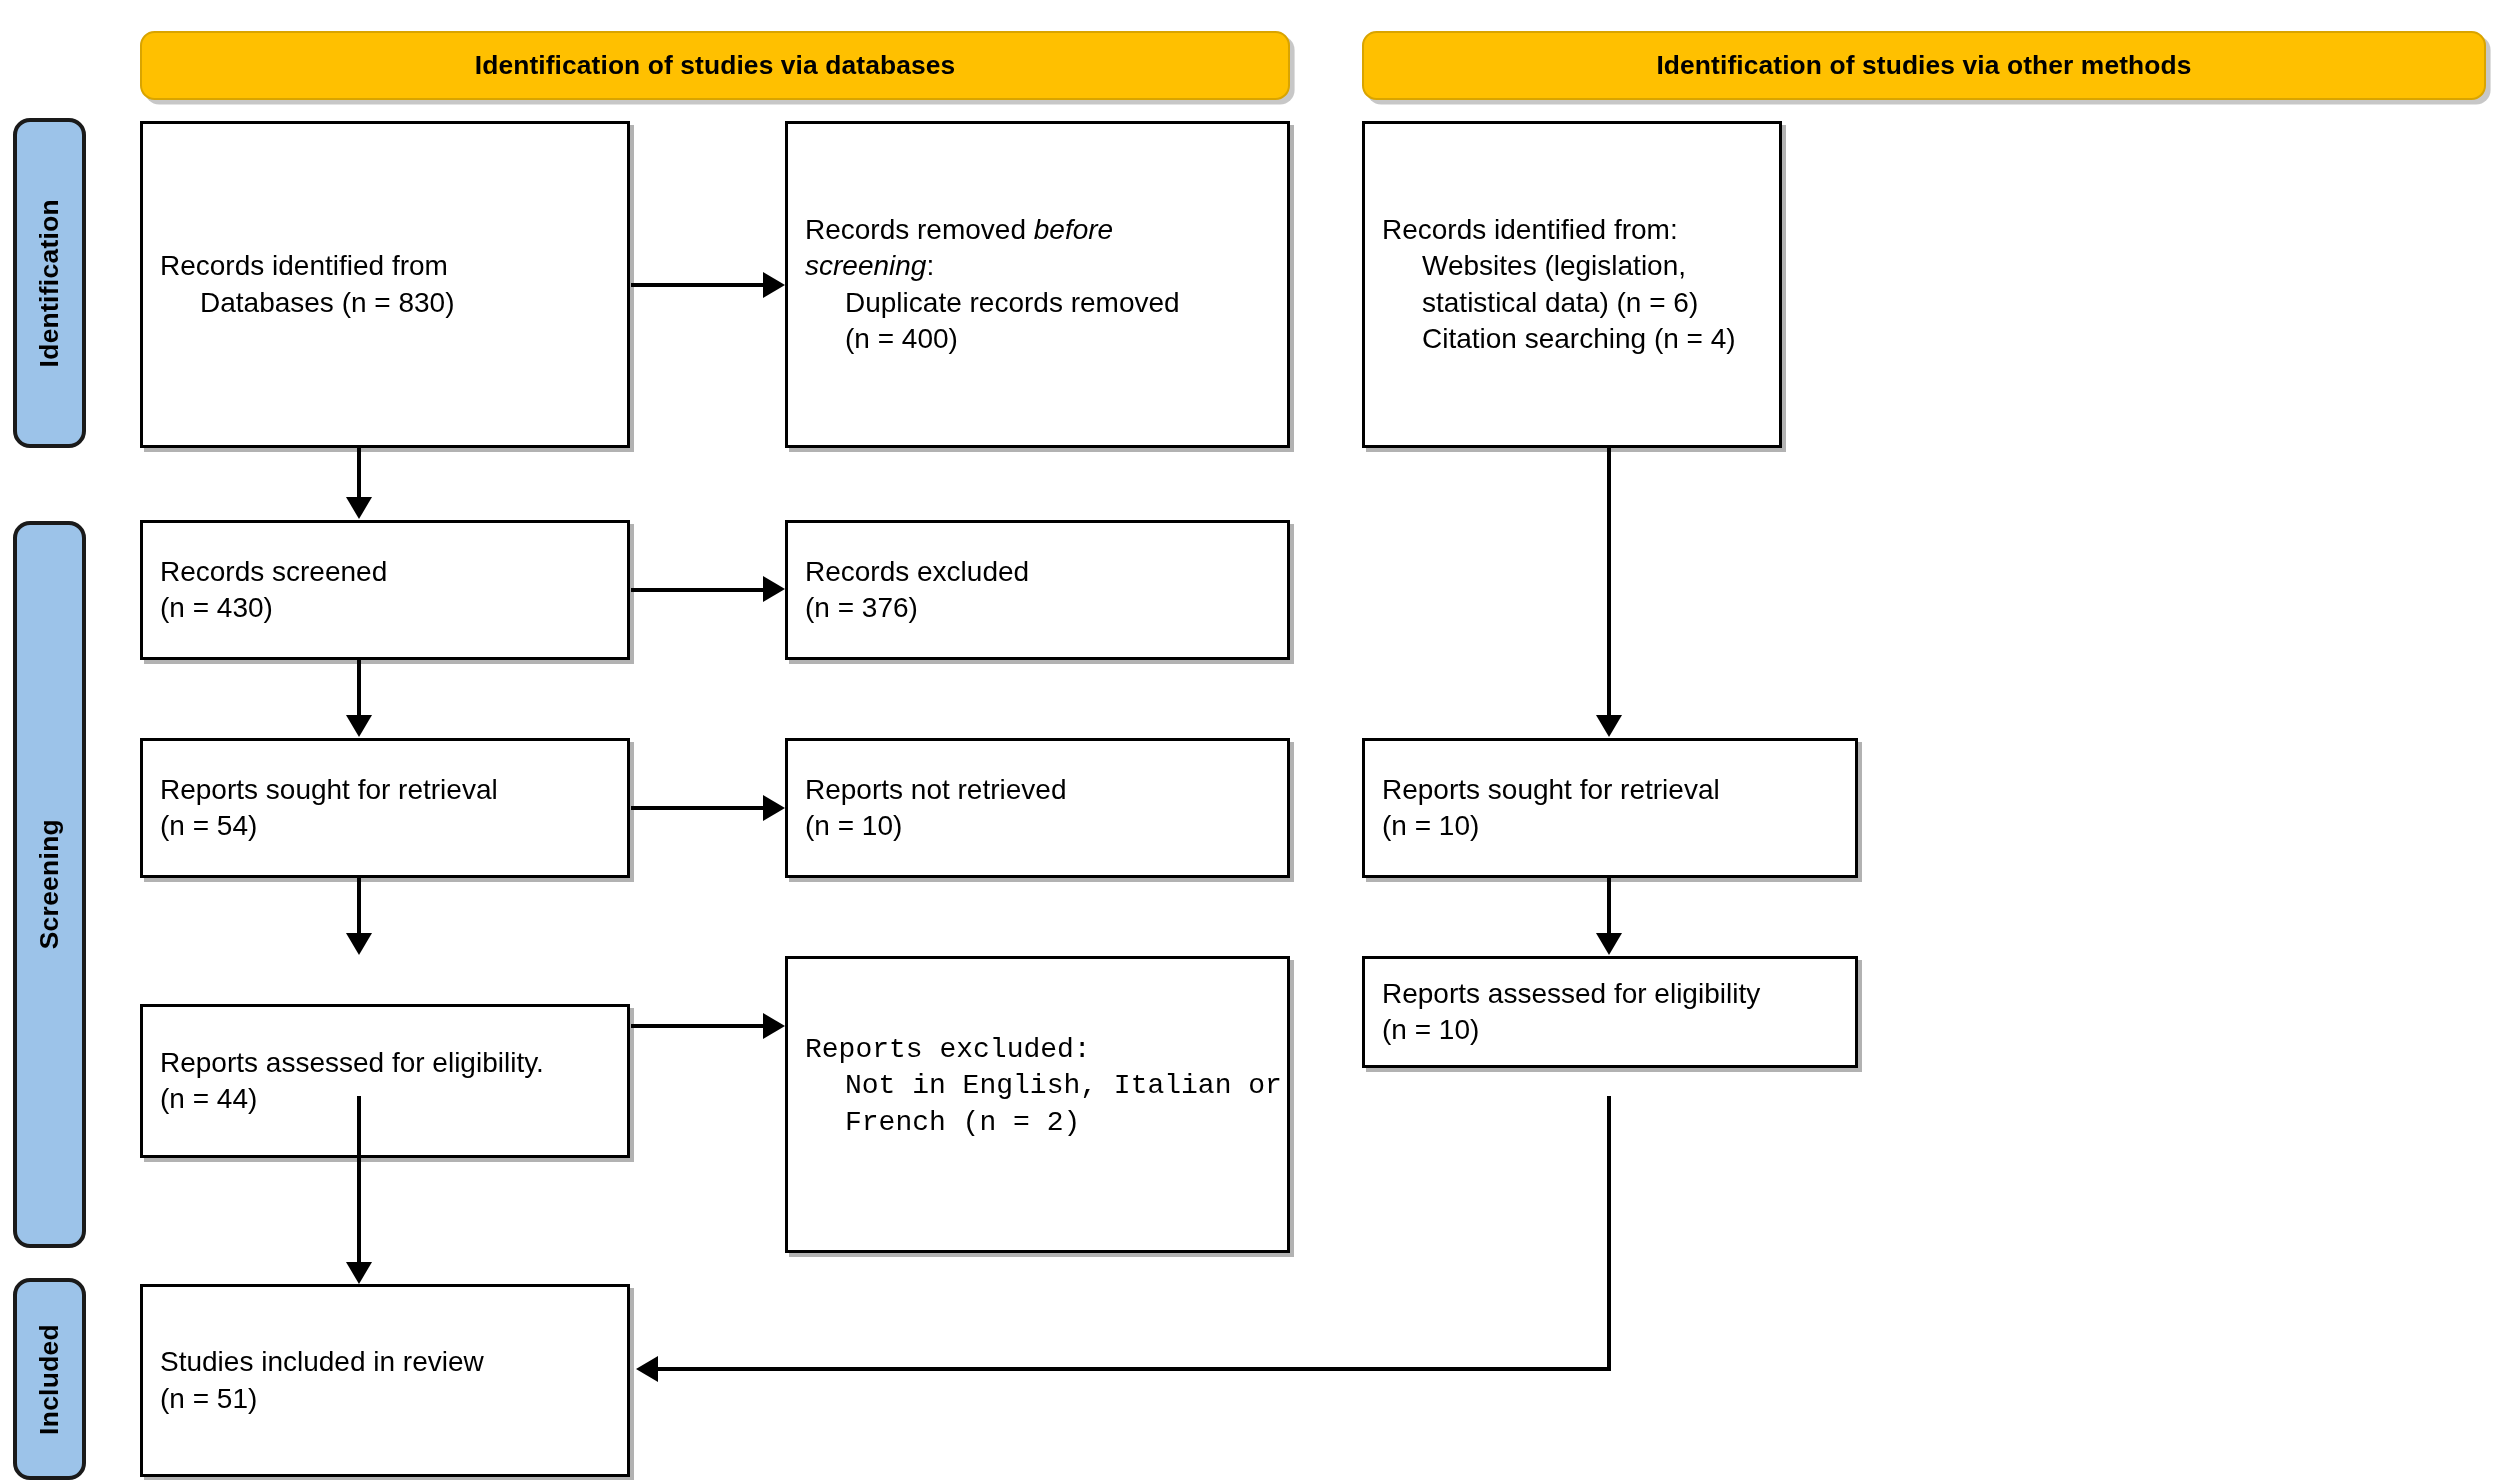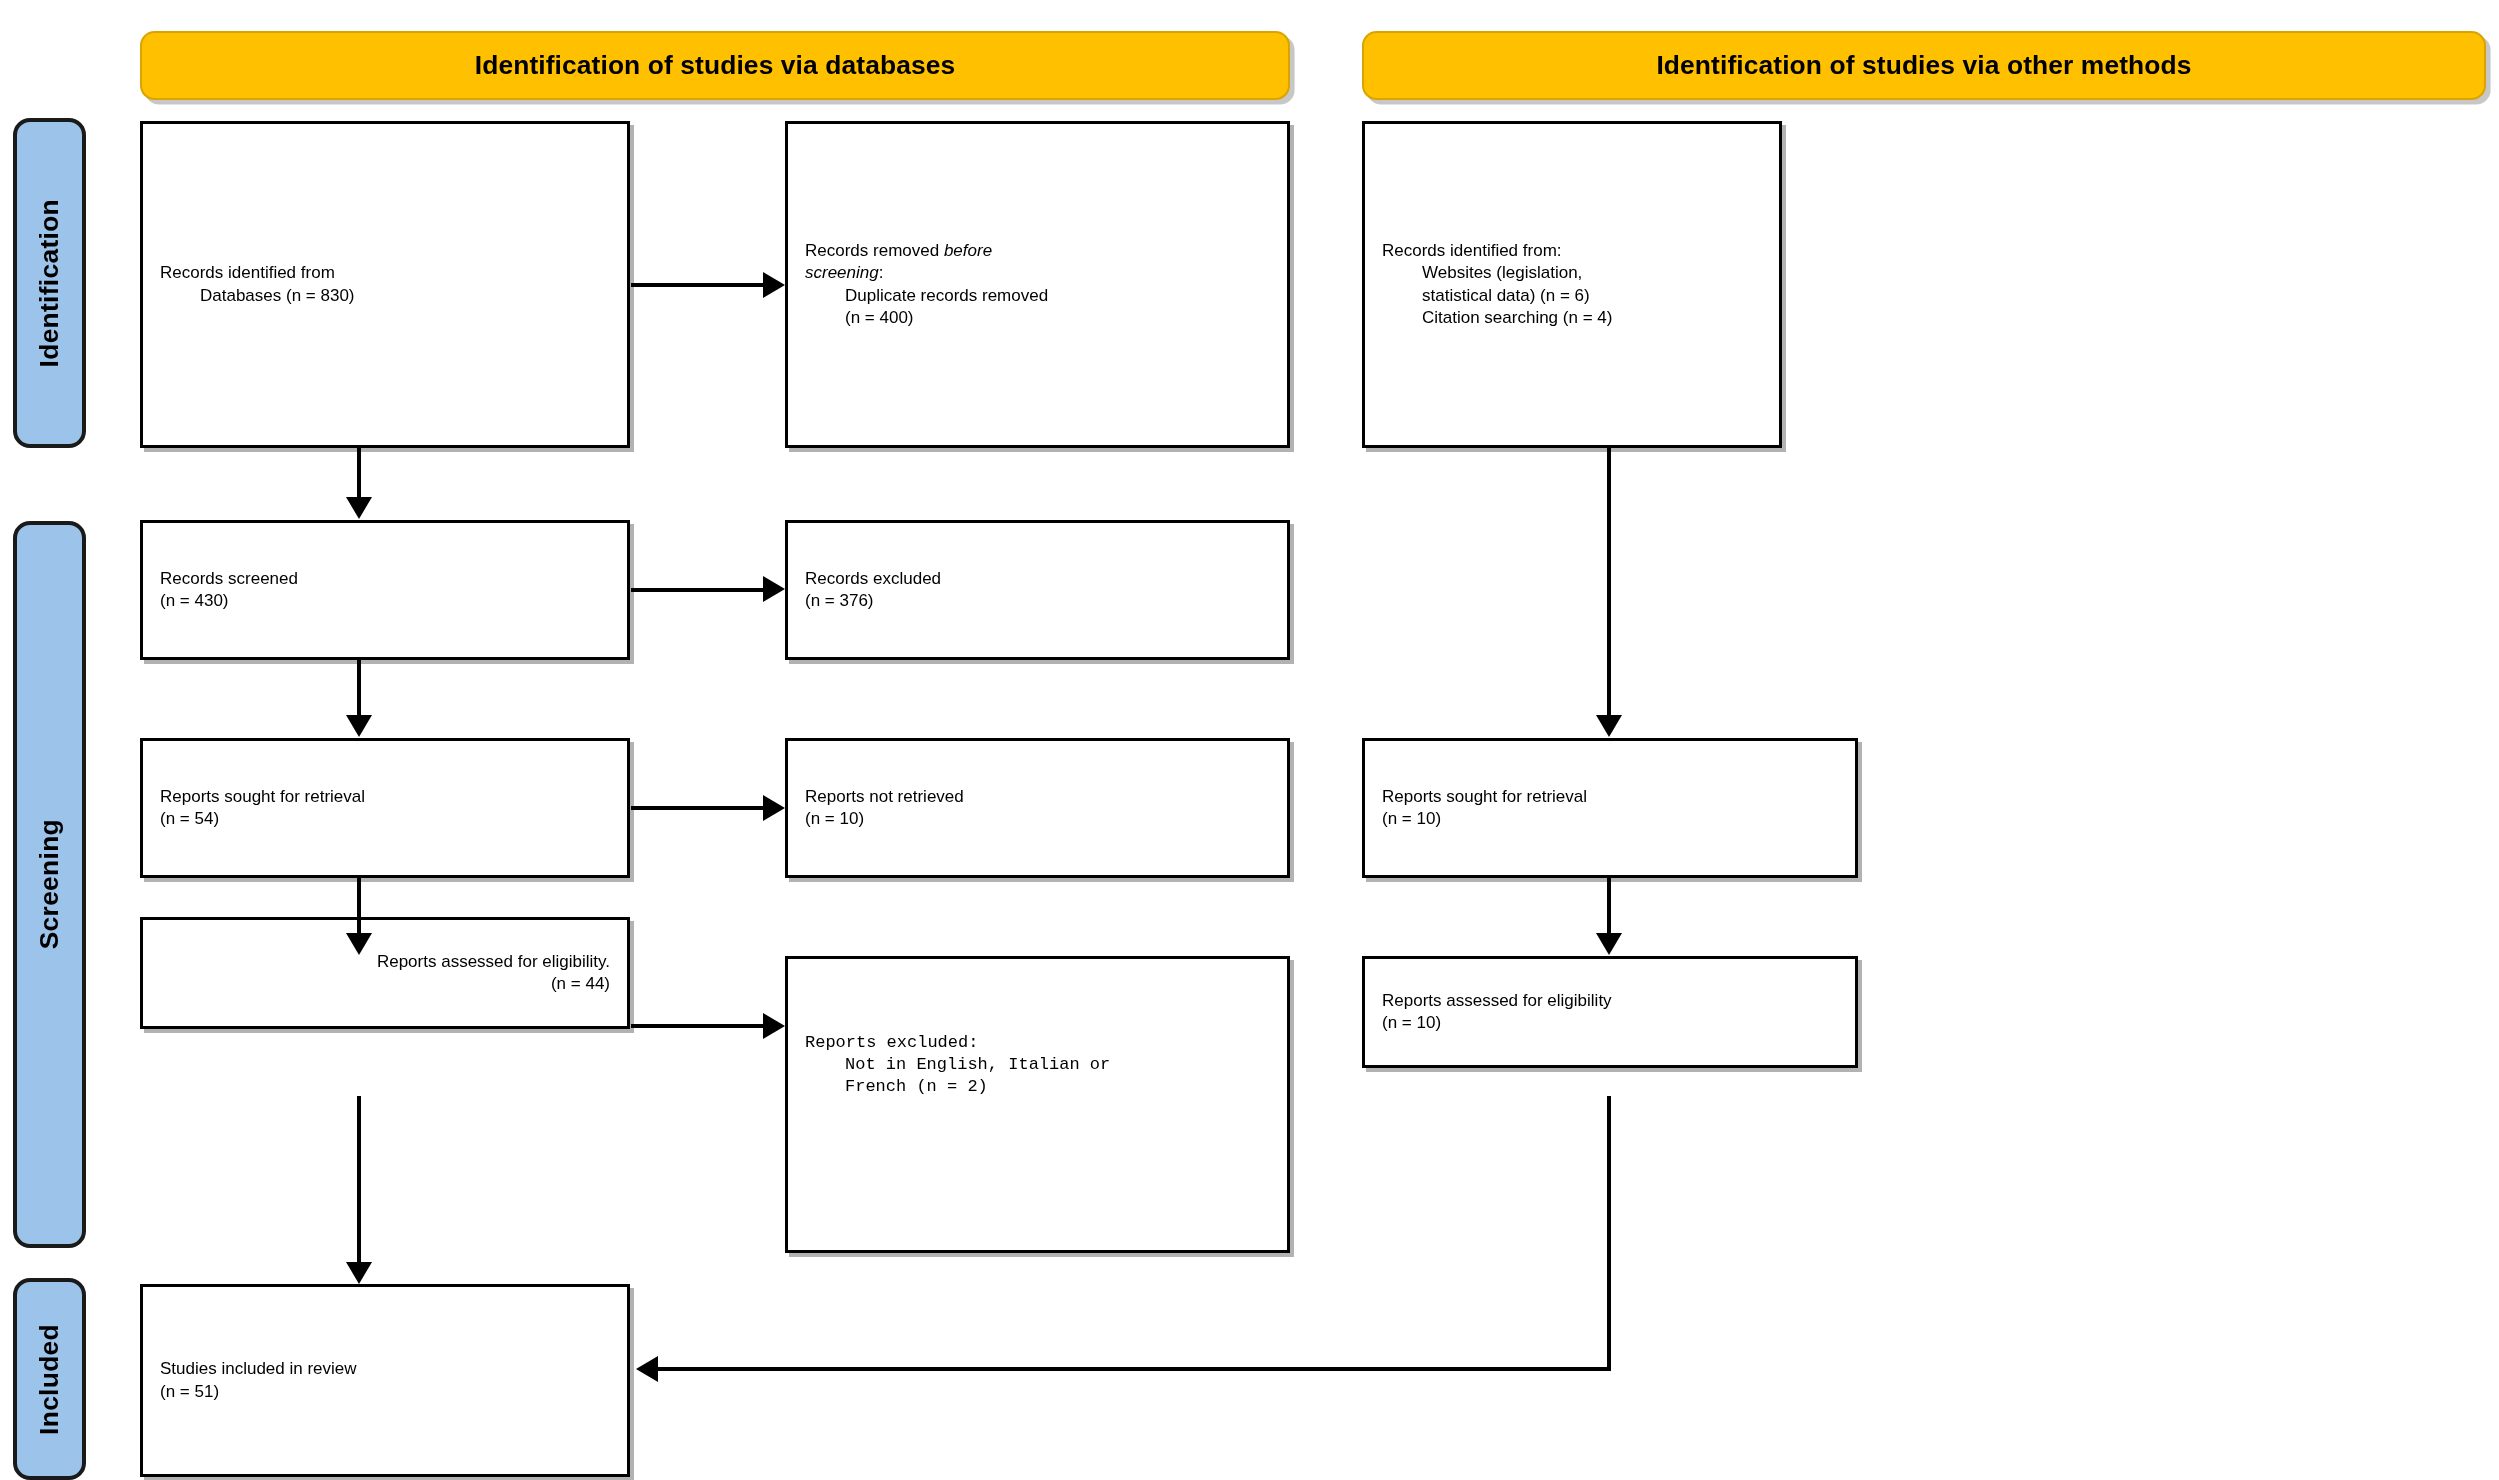--- a/index.html
+++ b/index.html
@@ -63,21 +63,21 @@
     background: #ffffff;
     border: 3.3px solid #000000;
     box-sizing: border-box;
     box-shadow: 4px 4px 0 rgba(0,0,0,0.30);
     display: flex;
     flex-direction: column;
     justify-content: center;
     padding: 0 17px;
   }
   .node .line {
-    font-size: 17px;
+    font-size: 28px;
     line-height: 1.30;
     color: #000000;
     white-space: nowrap;
   }
   .node .line.indent { padding-left: 40px; }
 
   
   .hline, .vline {
     position: absolute;
     background: #000000;
@@ -155,21 +155,21 @@
   <div class="node" style="left:140px; top:726px; width:490px; height:140px;">
     <div class="line">Reports sought for retrieval</div>
     <div class="line">(n = 54)</div>
   </div>
 
   <div class="node" style="left:785px; top:726px; width:505px; height:140px;">
     <div class="line">Reports not retrieved</div>
     <div class="line">(n = 10)</div>
   </div>
 
-  <div class="node" style="left:140px; top:905px; width:490px; height:112px;align-items:flex-end;">
+  <div class="node" style="left:140px; top:992px; width:490px; height:154px;">
     <div class="line">Reports assessed for eligibility.</div>
     <div class="line">(n = 44)</div>
   </div>
 
   <div class="node" style="left:785px; top:944px; width:505px; height:297px; justify-content:flex-start; padding-top:73px;font-family:Liberation Mono, monospace;">
     <div class="line">Reports excluded:</div>
     <div class="line indent">Not in English, Italian or</div>
     <div class="line indent">French (n = 2)</div>
   </div>
 

